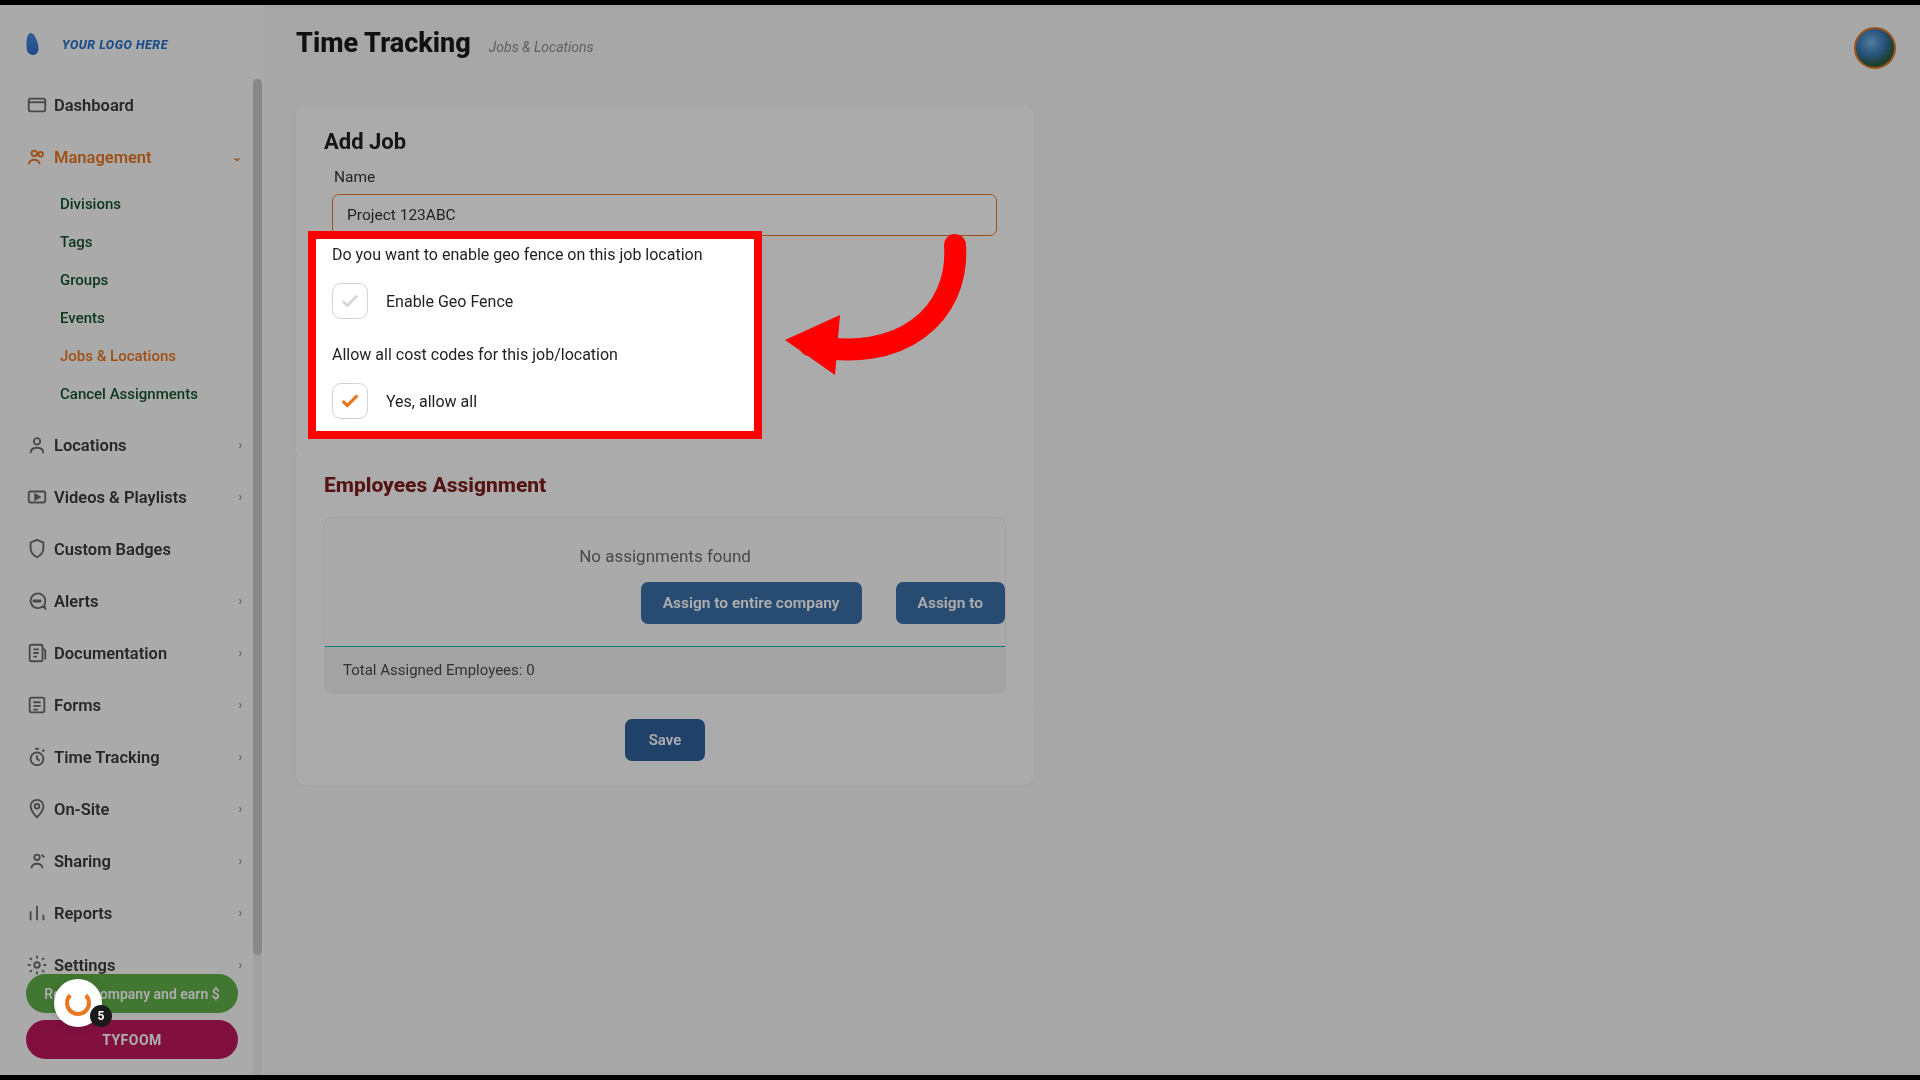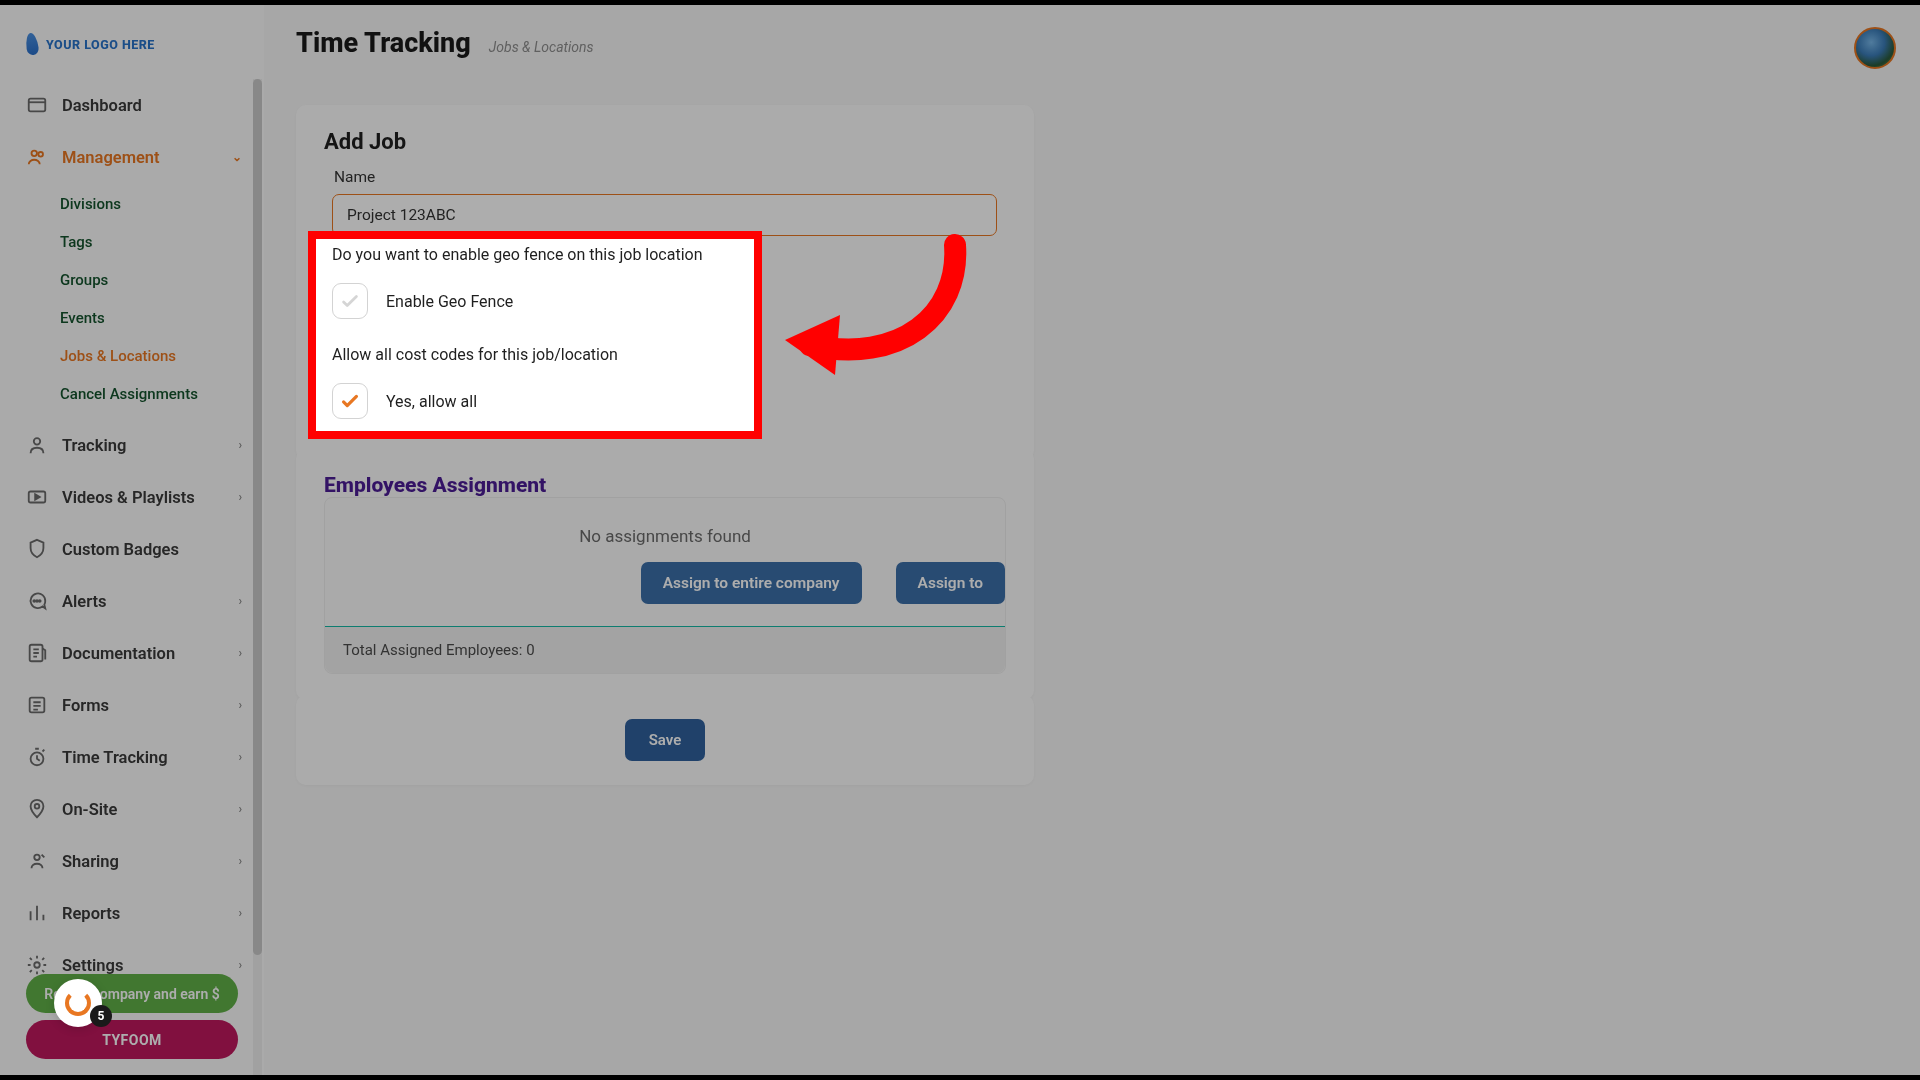--- a/index.html
+++ b/index.html
@@ -4,24 +4,24 @@
   <style>
     * { margin:0; padding:0; box-sizing:border-box; font-family:-apple-system,Segoe UI,Roboto,sans-serif; }
     body { width:1920px; height:1080px; background:#000; overflow:hidden; }
     .letterbox { position:absolute; left:0; right:0; height:5px; background:#000; }
     .letterbox.top { top:0 } .letterbox.bottom { bottom:0 }
     .screen { position:absolute; top:5px; left:0; right:0; bottom:5px; background:#f6f6f6; }
     .dim { position:absolute; inset:0; background:rgba(0,0,0,.32); pointer-events:none; z-index:50; }
 
     
     .sidebar { position:absolute; top:0; left:0; width:264px; bottom:0; background:#fbfbfb; }
-    .logo { display:flex; align-items:center; gap:8px; padding:28px 0 26px 26px; font-size:12.5px; font-weight:800; letter-spacing:.5px; color:#2973c9; }
+    .logo { display:flex; align-items:center; gap:24px; padding:28px 0 26px 26px; font-size:12.5px; font-weight:800; letter-spacing:.5px; color:#2973c9; font-style:italic; }
     .flame { width:12px; height:22px; background:linear-gradient(#4a8fe0,#2a6fc9); border-radius:50% 50% 50% 50%/70% 70% 30% 30%; transform:rotate(-8deg) }
     .sidebar .scrollarea { position:absolute; top:74px; left:0; right:0; bottom:0; overflow:hidden; }
-    .navitem { display:flex; align-items:center; gap:14px; padding:0 22px 0 26px; height:52px; color:#3a3a3a; font-size:16.5px; font-weight:600; cursor:pointer }
+    .navitem { display:flex; align-items:center; gap:6px; padding:0 22px 0 26px; height:52px; color:#3a3a3a; font-size:16.5px; font-weight:600; cursor:pointer }
     .navitem.active { color:#e87722 }
     .navitem .chev { margin-left:auto; color:#8a8a8a; font-size:12px }
     .navitem.active .chev { color:#e87722 }
     .ic { width:22px; height:22px; display:flex; align-items:center; justify-content:center; color:#6b6b6b; flex:none }
     .navitem.active .ic { color:#e87722 }
     .subs { padding:2px 0 6px 0 }
     .subitem { padding:10px 22px 10px 60px; color:#14532d; font-size:15px; font-weight:500; cursor:pointer }
     .subitem.active { color:#e87722 }
     .promo { position:absolute; left:26px; right:26px; bottom:62px; height:39px; border-radius:20px; background:#60b047; color:#fff; display:flex; align-items:center; justify-content:center; font-size:14px; font-weight:600 }
     .promo2 { position:absolute; left:26px; right:26px; bottom:16px; height:39px; border-radius:20px; background:#be185d; color:#fff; display:flex; align-items:center; justify-content:center; font-size:14px; font-weight:700; letter-spacing:.5px }
@@ -42,21 +42,21 @@
     .card1 { top:100px; padding:24px 28px 30px }
     .card1 h2 { font-size:22px; font-weight:700; color:#1f1f1f; margin-bottom:14px }
     .field-label { font-size:15.5px; color:#333; margin:0 0 8px 10px }
     .name-input { width:665px; margin-left:8px; height:42px; border:1.5px solid #e87722; border-radius:7px; padding:0 14px; font-size:15.5px; color:#333; background:#fff }
     .q { font-size:16px; color:#1f1f1f; margin:26px 0 16px 8px }
     .cbrow { display:flex; align-items:center; gap:18px; margin-left:8px }
     .cbox { width:36px; height:36px; border-radius:9px; border:1.5px solid #d3d3d3; background:#fff; display:flex; align-items:center; justify-content:center }
     .cbox svg { width:22px; height:22px }
     .cbrow span { font-size:16px; color:#1f1f1f }
     .card2 { top:444px; padding:24px 28px 0 }
-    .card2 h2 { font-size:21px; font-weight:800; color:#4c1d95; }
+    .card2 h2 { font-size:21px; font-weight:800; color:#7f1d1d; margin-bottom:20px }
     .assignbox { border:1px solid #eee; border-radius:8px; background:#fbfbfb }
     .assignbox .inner { padding:28px 0 22px; text-align:center }
     .noassign { font-size:17px; color:#6b6b6b; margin-bottom:16px }
     .btns { display:flex; gap:34px; justify-content:flex-end }
     .btn { background:#3c6fa8; color:#fff; border:none; border-radius:7px; padding:12px 22px; font-size:15.5px; font-weight:600; cursor:pointer }
     .assignbox .footer { background:#f1f1f0; padding:14px 18px; font-size:15px; color:#4c4c4c; border-top:1px solid #14b8a6; border-radius:0 0 8px 8px }
     .card3 { top:690px; padding:24px 0; text-align:center }
     .save { background:#30619c; color:#fff; border:none; border-radius:7px; padding:12px 24px; font-size:15px; font-weight:600; cursor:pointer }
 
     
@@ -110,21 +110,21 @@
         <div class="subitem">Cancel Assignments</div>
       </div>
 
       <div class="navitem">
         <span class="ic">
             <svg viewBox="0 0 24 24" fill="none" stroke="currentColor" stroke-width="2">
               <circle cx="12" cy="8" r="3.5"></circle>
               <path d="M5 21c0-4 3-6 7-6s7 2 7 6"></path>
             </svg>
           </span>
-        <span>Tracking</span>
+        <span>Locations</span>
         <span class="chev">›</span>
       </div>
       <div class="navitem">
         <span class="ic">
             <svg viewBox="0 0 24 24" fill="none" stroke="currentColor" stroke-width="2">
               <rect x="3" y="6" width="18" height="12" rx="2"></rect>
               <path d="M10 9l5 3-5 3z" fill="currentColor"></path>
             </svg>
           </span>
         <span>Videos &amp; Playlists</span>

